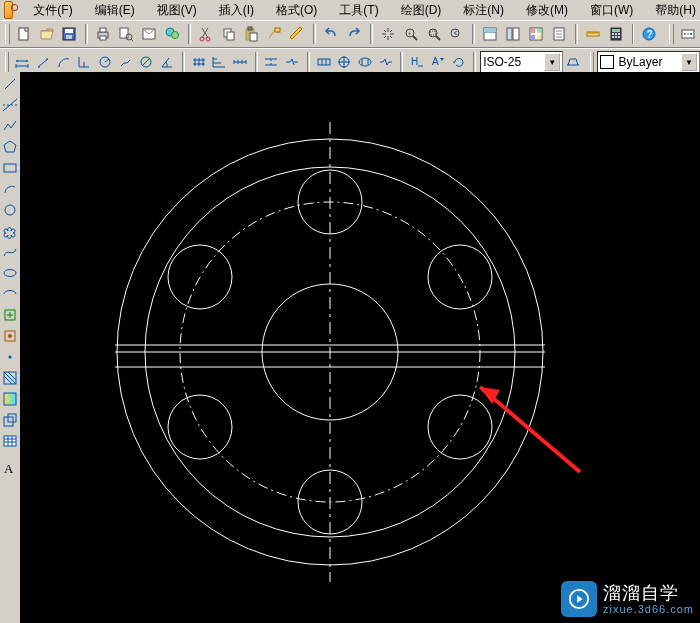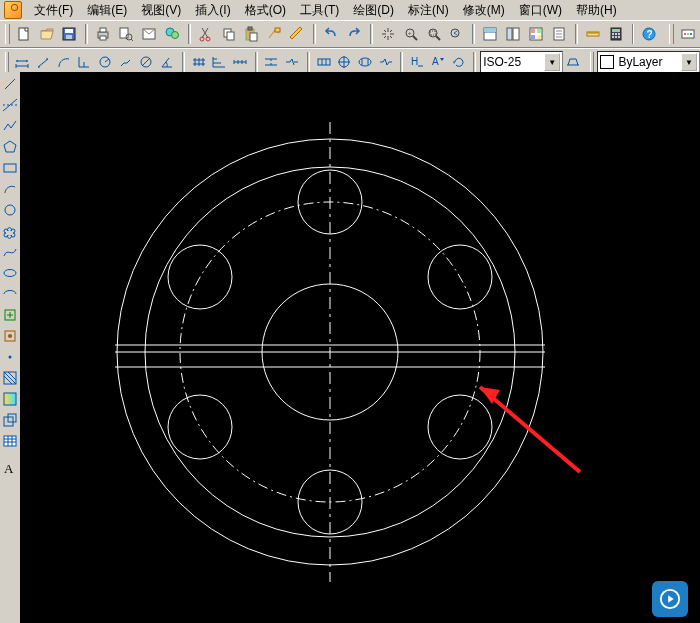--- a/index.html
+++ b/index.html
@@ -1,18 +1,18 @@
 <!DOCTYPE html>
 <html><head>
 <meta charset="utf-8">
 <style>
 html,body{margin:0;padding:0;width:700px;height:623px;overflow:hidden;font-family:"SimSun","Microsoft YaHei",sans-serif;font-size:12px;background:#d4d0c8;}
 .titlebar-icon{width:16px;height:16px;display:inline-block;background:linear-gradient(135deg,#ffd060 0%,#ff9020 100%);border:1px solid #aa6000;border-radius:2px;vertical-align:middle;margin-right:2px;position:relative;}
 .titlebar-icon::after{content:"";position:absolute;top:2px;left:6px;width:5px;height:5px;border:1px solid #aa4000;border-radius:3px;}
-.menubar{display:flex;align-items:center;height:20px;background:#d4d0c8;padding-left:4px;gap:6px;}
+.menubar{display:flex;align-items:center;height:20px;background:#d4d0c8;padding-left:4px;gap:14px;}
 .menuitem{padding:1px 4px;cursor:default;color:#000;white-space:nowrap;}
 .toolbar-row{display:flex;align-items:center;height:26px;background:#d4d0c8;border-top:1px solid #fff;border-bottom:1px solid #808080;padding-left:4px;}
 .grip{width:3px;height:20px;margin:0 3px 0 1px;border-left:1px solid #fff;border-right:1px solid #808080;}
 .btn{width:22px;height:22px;display:flex;align-items:center;justify-content:center;border:1px solid transparent;margin-right:1px;cursor:default;position:relative;}
 .sep{width:1px;height:20px;margin:0 4px;border-left:1px solid #808080;border-right:1px solid #fff;}
 .combo{height:20px;background:#fff;border:1px inset #808080;display:flex;align-items:center;padding:0 2px;font-size:12px;text-align:right;}
 .combo .arrow{width:14px;height:16px;background:#d4d0c8;border:1px outset #fff;display:flex;align-items:center;justify-content:center;margin-left:auto;font-size:8px;}
 .work{position:absolute;top:72px;left:20px;right:0;bottom:0;background:#000;}
 .lefttool{position:absolute;top:72px;left:0;width:20px;bottom:0;background:#d4d0c8;border-right:1px solid #808080;display:flex;flex-direction:column;align-items:center;padding-top:2px;}
 .lefttool .btn{width:18px;height:18px;margin-bottom:1px;}
@@ -542,14 +542,18 @@
   </g>
 </svg>
 
 <div class="watermark">
   <div class="wm-badge">
     <svg viewBox="0 0 24 24">
           <circle cx="12" cy="12" r="10" fill="none" stroke="#fff" stroke-width="2"></circle>
           <polygon points="10,8 16,12 10,16" fill="#fff"></polygon>
         </svg>
   </div>
+  <div class="wm-txt">
+    <span class="wm-main">溜溜自学</span>
+    <span class="wm-sub">zixue.3d66.com</span>
+  </div>
 </div>
 </div>
 
 </body></html>

